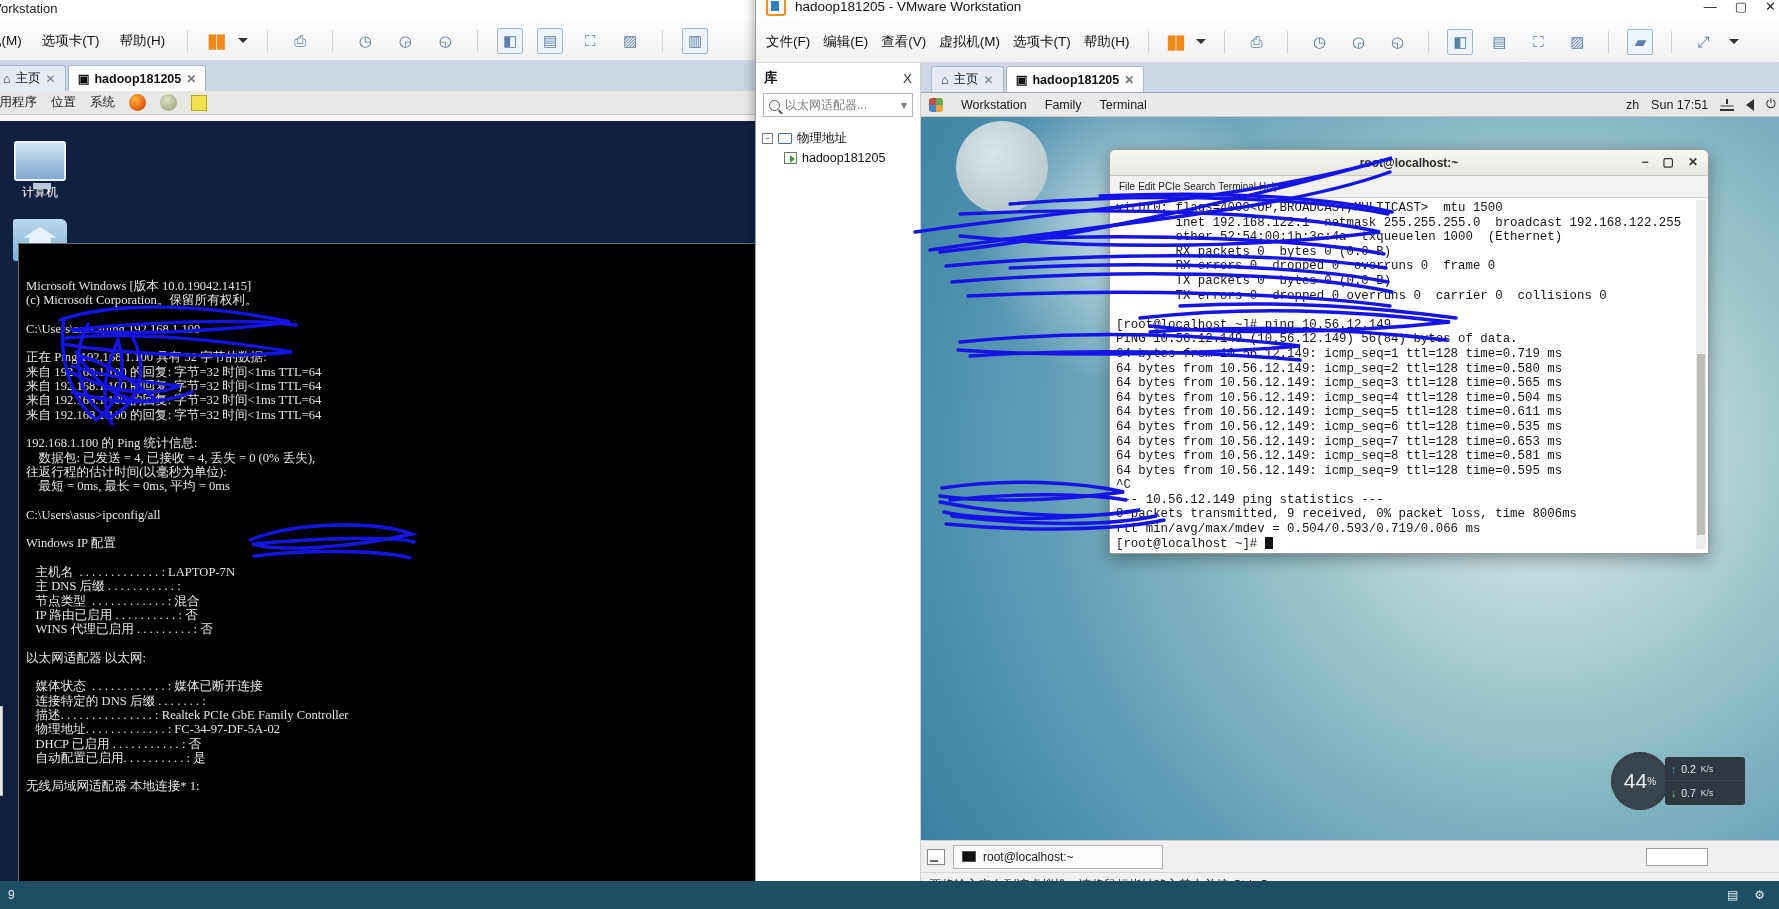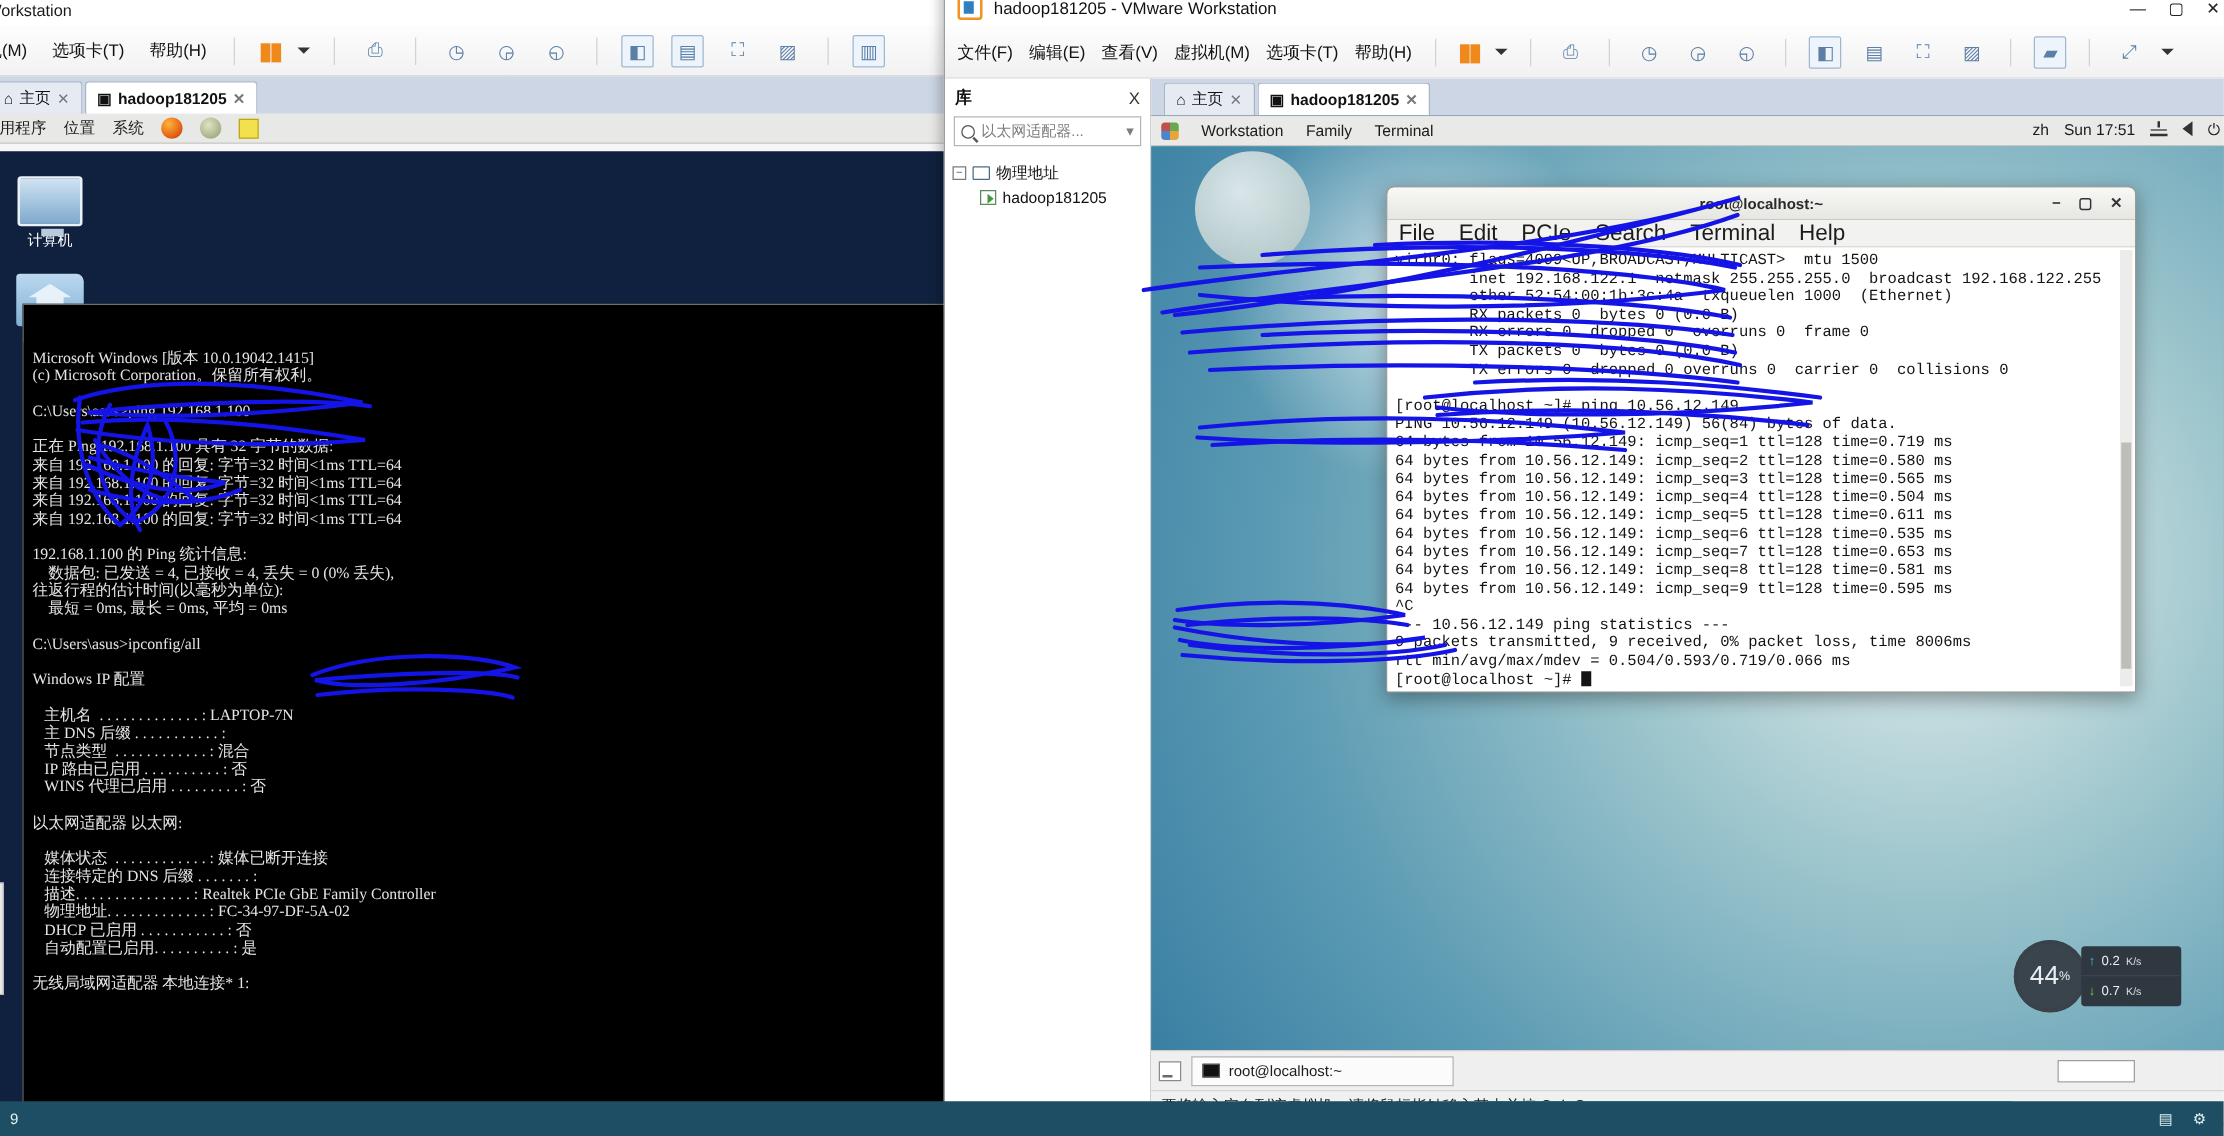--- a/index.html
+++ b/index.html
@@ -168,21 +168,21 @@
   .vm-area { flex: 1; position: relative; background:#f4f4f4; }
   .vm-tabstrip {
     height: 30px; background: #cdd6e5; display:flex; align-items:flex-end;
     padding-left: 10px; gap: 2px; border-bottom: 1px solid #9aa7bb;
   }
   .gnome-topbar {
     height: 24px; background: #e9e9e7; border-bottom: 1px solid #c6c6c2;
     display: flex; align-items: center; gap: 18px; padding: 0 8px;
     font-size: 12.5px; color: #1b1b1b;
   }
-  .gnome-topbar .right { margin-left: auto; display:flex; gap: 12px; }
+  .gnome-topbar .right { margin-left: auto; display:flex; align-items:center; gap: 12px; }
   .gear-app { width:14px;height:14px;border-radius:3px;background:conic-gradient(#6aa84f 0 25%,#e8a33d 0 50%,#4a86c8 0 75%,#c0504d 0 100%); }
   .net-ico { width:14px;height:12px;position:relative; }
   .net-ico::before{content:"";position:absolute;left:6px;top:0;width:2px;height:5px;background:#333;}
   .net-ico::after{content:"";position:absolute;left:0;bottom:0;width:14px;height:2px;background:#333;box-shadow:0 -4px 0 -0.5px #333;}
   .spk-ico { width:0;height:0;border-top:6px solid transparent;border-bottom:6px solid transparent;border-right:8px solid #333; }
 
   .vm-screen {
     position: absolute; left: 0; right: 0; top: 54px; bottom: 58px;
     background:
       radial-gradient(circle at 24% 16%, rgba(255,255,255,.55) 0 3%, rgba(255,255,255,0) 17%),
@@ -203,22 +203,22 @@
   }
   .gterm-title {
     height: 26px; background: linear-gradient(#f8f8f6,#e6e6e2);
     border-radius: 6px 6px 0 0; border-bottom: 1px solid #c8c8c4;
     display:flex; align-items:center; justify-content:center; position:relative;
     font-size: 12px; font-weight: bold; color: #2a2a2a;
   }
   .gterm-title .ctrl { position:absolute; display:flex; gap:14px; right: 10px; top: 5px; font-size: 12px; color: #333; }
   .gterm-menu {
     height: 22px; background: #f2f2f0; border-bottom: 1px solid #d4d4d0;
-    display:flex; align-items:center; gap: 19px; padding-left: 9px;
-    font-size: 18px; color: #1c1c1c;
+    display:flex; align-items:center; gap: 3px; padding-left: 9px;
+    font-size: 10px; color: #1c1c1c;
   }
   .gterm-body {
     position:absolute; left:0; right:0; top:48px; bottom:0;
     background:#ffffff; color:#141414;
     font-family:"Liberation Mono", monospace; font-size: 12.4px; line-height: 14.6px;
     padding: 3px 6px; white-space: pre; overflow:hidden;
   }
   .gterm-scroll { position:absolute; right: 2px; top: 50px; bottom: 4px; width: 10px; background:#ececea; }
   .gterm-scroll i { position:absolute; right:1px; top: 44%; width:8px; height: 52%; background:#bdbdba; display:block; }
   .cursorblk { display:inline-block; width:8px; height: 12px; background:#141414; vertical-align: -2px; }

